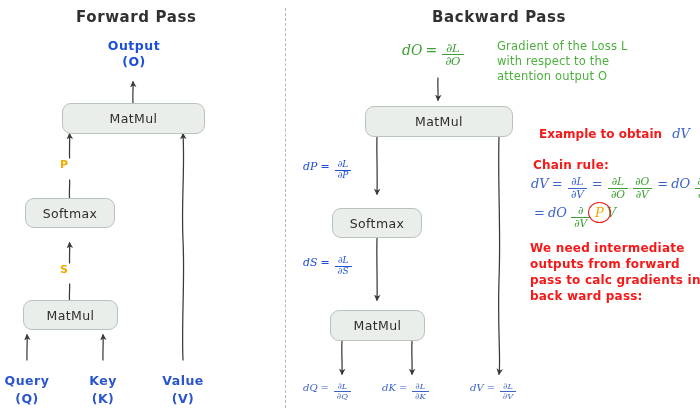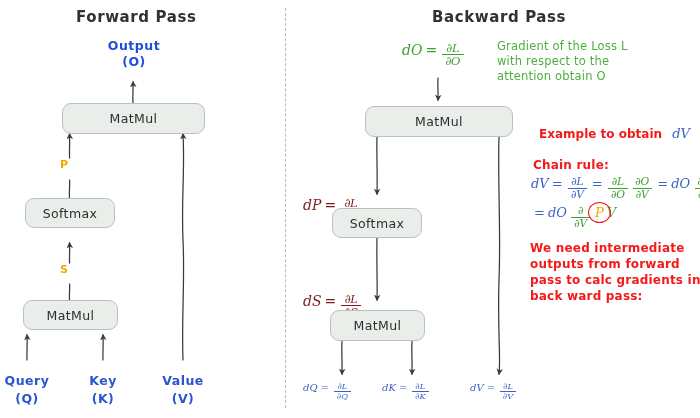--- a/index.html
+++ b/index.html
@@ -45,21 +45,21 @@
   
   .math{position:absolute;font-family:"DejaVu Serif",serif;font-style:italic;white-space:nowrap;}
   .frac{display:inline-flex;flex-direction:column;align-items:center;vertical-align:middle;
         font-size:.82em;line-height:1.08;margin:0 2px;}
   .frac .num{padding:0 3px;}
   .frac .den{padding:0 3px;border-top:1.1px solid currentColor;}
   .mrow{display:inline-flex;align-items:flex-start;}
   .op{font-style:normal;margin:0 3px;}
 
   .m-green{color:#3f9f34;font-size:14px;}
-  .m-orange{color:#7f1d1d;font-size:14px;margin-top:37px;}
+  .m-orange{color:#1d4ed8;font-size:11px;}
   .m-blue{color:#3b62c9;font-size:10px;}
 
   
   .c-blue{color:#3b62c9;}
   .c-green{color:#3f9f34;}
 
   
   .circled{
     position:relative;display:inline-block;color:#f5a700;padding:0 3px;
   }
@@ -219,21 +219,21 @@
       <span class="op">=</span>
       <span class="frac">
         <span class="num">∂L</span>
         <span class="den">∂V</span>
       </span>
     </span>
   </div>
 
   <div class="note note-green" style="left:497px;top:39px;">Gradient of the Loss L
 with respect to the
-attention obtain O</div>
+attention output O</div>
 
   <div class="abs" style="left:539px;top:123px;text-align:center;">
     <span class="note-red" style="font-size:12px;">Example to obtain</span>
     <span style="font-family:'DejaVu Serif',serif;font-style:italic;color:#3b62c9;font-size:13px;margin-left:5px;">dV</span>
   </div>
 
   <div class="note note-red" style="left:533px;top:157px;">Chain rule:</div>
 
   <div class="math" style="left:531px;top:176px;font-size:13px;color:#3b62c9;">
     <span class="mrow">

